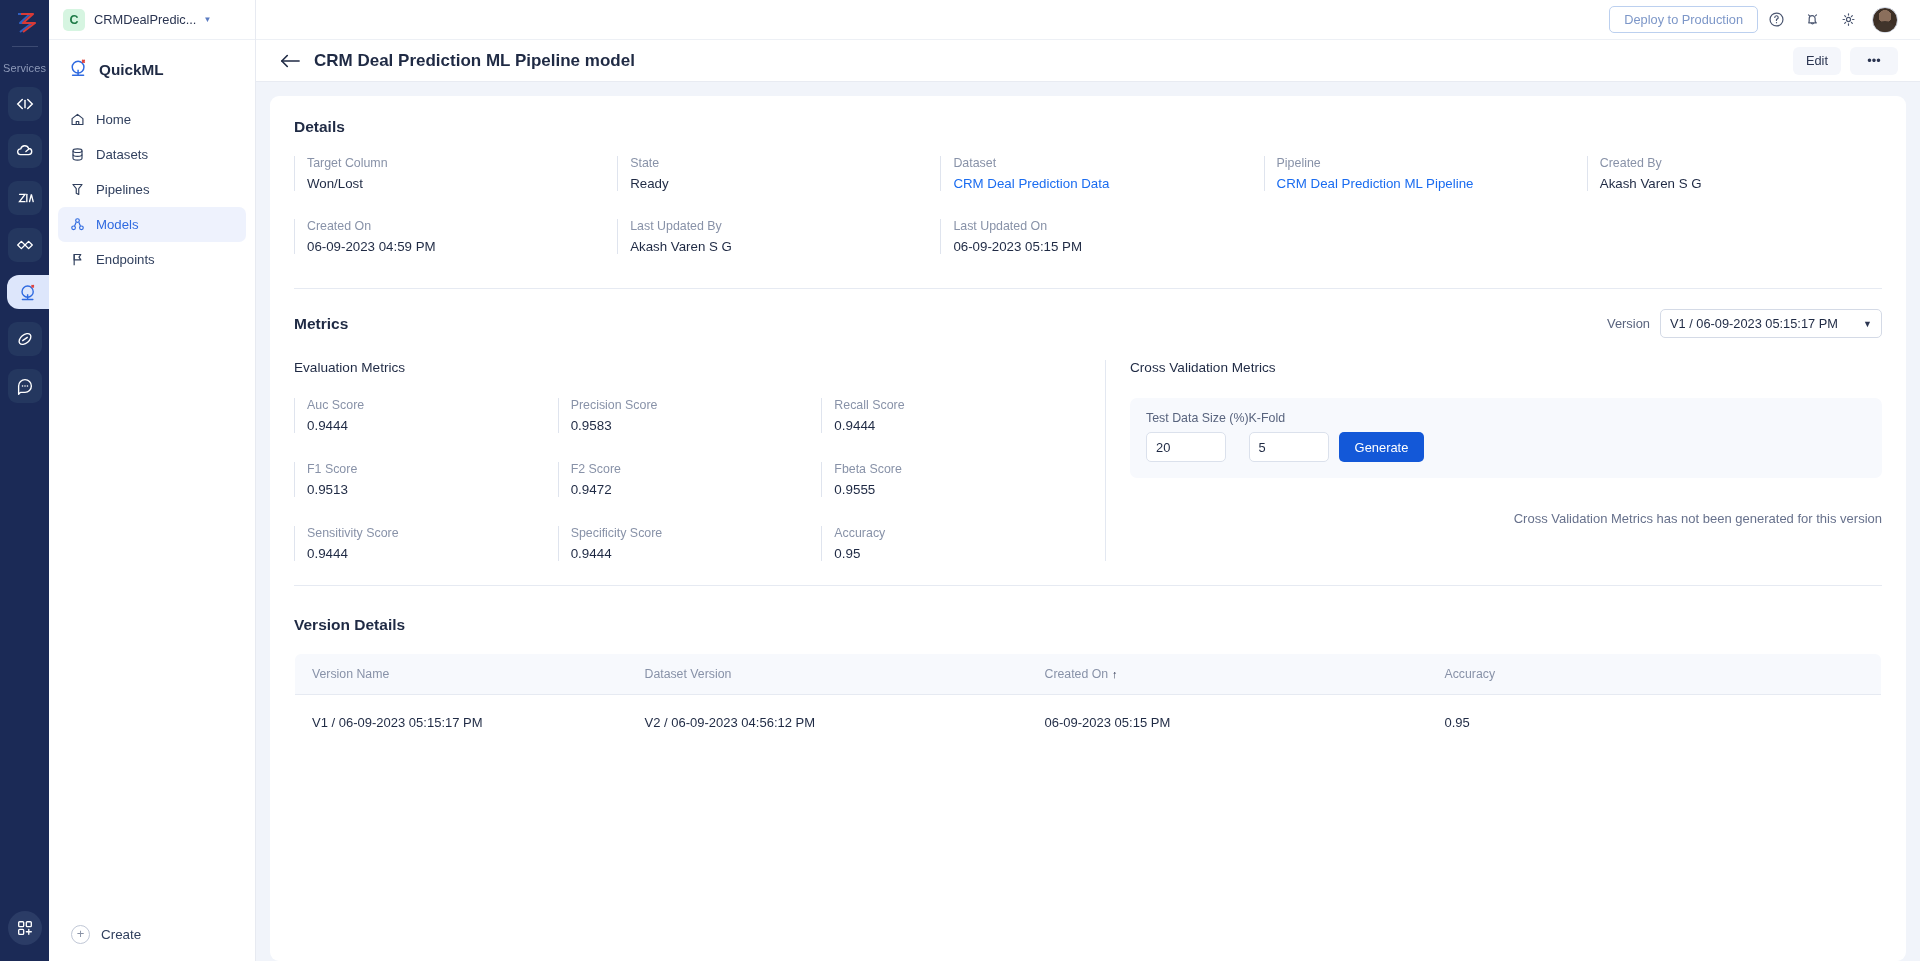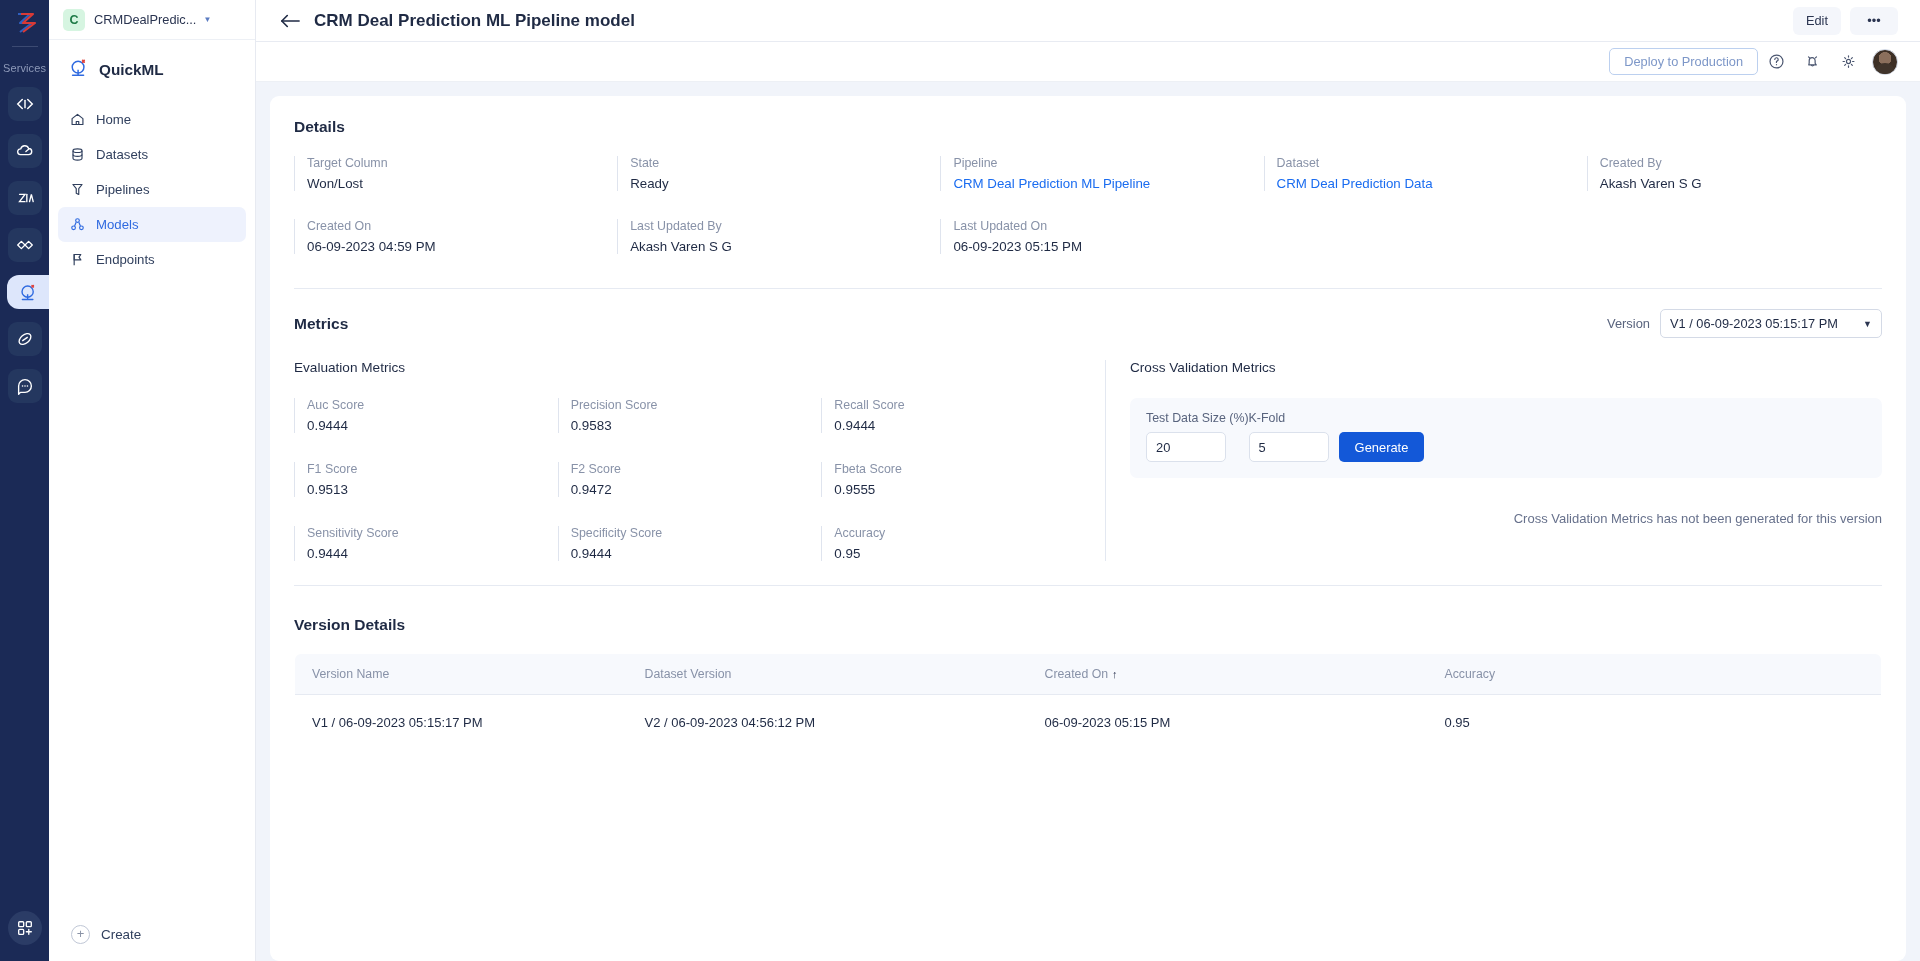--- a/index.html
+++ b/index.html
@@ -381,81 +381,81 @@
     </div>
   </div>
 
   <div id="create-btn">
     <span id="create-plus">+</span>
     <span>Create</span>
   </div>
 </div>
 
 <div id="main">
+
+  <div id="topbar">
+    <div id="deploy-btn">Deploy to Production</div>
+    <div class="topbar-ico">
+      <svg width="17" height="17" viewBox="0 0 20 20" fill="none" stroke="#4b5670" stroke-width="1.4">
+        <circle cx="10" cy="10" r="7.6"></circle>
+        <path d="M8 7.6a2 2 0 1 1 2.6 1.9c-.5.2-.7.6-.7 1.1v.5" stroke-linecap="round"></path>
+        <circle cx="10" cy="13.8" r=".75" fill="#4b5670" stroke="none"></circle>
+      </svg>
+    </div>
+    <div class="topbar-ico">
+      <svg width="17" height="17" viewBox="0 0 20 20" fill="none" stroke="#4b5670" stroke-width="1.4" stroke-linejoin="round">
+        <path d="M5.6 14h8.8l-1.3-2v-3a3.5 3.5 0 0 0-7 0v3z"></path>
+        <path d="M8.5 14a1.6 1.6 0 0 0 3 0"></path>
+        <path d="M5.3 4.6l1.3 1.2M14.7 4.6l-1.3 1.2" stroke-linecap="round"></path>
+      </svg>
+    </div>
+    <div class="topbar-ico">
+      <svg width="17" height="17" viewBox="0 0 20 20" fill="none" stroke="#4b5670" stroke-width="1.4">
+        <circle cx="10" cy="10" r="2.4"></circle>
+        <path d="M10 3.2v1.6M10 15.2v1.6M3.6 10h1.6M14.8 10h1.6M5.5 5.5l1.1 1.1M13.4 13.4l1.1 1.1M14.5 5.5l-1.1 1.1M6.6 13.4l-1.1 1.1" stroke-linecap="round"></path>
+      </svg>
+    </div>
+    <div id="avatar"></div>
+  </div>
 
   <div id="page-header">
     <span id="back-arrow">
       <svg width="20" height="16" viewBox="0 0 22 16" fill="none" stroke="#1f2a44" stroke-width="1.8" stroke-linecap="round" stroke-linejoin="round">
         <path d="M21 8H2"></path>
           <path d="M8 2L2 8l6 6"></path>
       </svg>
     </span>
     <span id="page-title">CRM Deal Prediction ML Pipeline model</span>
     <div id="header-actions">
       <button class="hdr-btn">Edit</button>
       <button class="hdr-btn">•••</button>
     </div>
   </div>
 
-  <div id="topbar">
-    <div id="deploy-btn">Deploy to Production</div>
-    <div class="topbar-ico">
-      <svg width="17" height="17" viewBox="0 0 20 20" fill="none" stroke="#4b5670" stroke-width="1.4">
-        <circle cx="10" cy="10" r="7.6"></circle>
-        <path d="M8 7.6a2 2 0 1 1 2.6 1.9c-.5.2-.7.6-.7 1.1v.5" stroke-linecap="round"></path>
-        <circle cx="10" cy="13.8" r=".75" fill="#4b5670" stroke="none"></circle>
-      </svg>
-    </div>
-    <div class="topbar-ico">
-      <svg width="17" height="17" viewBox="0 0 20 20" fill="none" stroke="#4b5670" stroke-width="1.4" stroke-linejoin="round">
-        <path d="M5.6 14h8.8l-1.3-2v-3a3.5 3.5 0 0 0-7 0v3z"></path>
-        <path d="M8.5 14a1.6 1.6 0 0 0 3 0"></path>
-        <path d="M5.3 4.6l1.3 1.2M14.7 4.6l-1.3 1.2" stroke-linecap="round"></path>
-      </svg>
-    </div>
-    <div class="topbar-ico">
-      <svg width="17" height="17" viewBox="0 0 20 20" fill="none" stroke="#4b5670" stroke-width="1.4">
-        <circle cx="10" cy="10" r="2.4"></circle>
-        <path d="M10 3.2v1.6M10 15.2v1.6M3.6 10h1.6M14.8 10h1.6M5.5 5.5l1.1 1.1M13.4 13.4l1.1 1.1M14.5 5.5l-1.1 1.1M6.6 13.4l-1.1 1.1" stroke-linecap="round"></path>
-      </svg>
-    </div>
-    <div id="avatar"></div>
-  </div>
-
   <div id="canvas">
     <div id="card">
 
       <div class="section-title">Details</div>
 
       <div class="detail-grid">
         <div class="detail-cell">
           <div class="detail-label">Target Column</div>
           <div class="detail-value">Won/Lost</div>
         </div>
         <div class="detail-cell">
           <div class="detail-label">State</div>
           <div class="detail-value">Ready</div>
         </div>
         <div class="detail-cell">
+          <div class="detail-label">Dataset</div>
+          <div class="detail-value link">CRM Deal Prediction Data</div>
+        </div>
+        <div class="detail-cell">
           <div class="detail-label">Pipeline</div>
           <div class="detail-value link">CRM Deal Prediction ML Pipeline</div>
-        </div>
-        <div class="detail-cell">
-          <div class="detail-label">Dataset</div>
-          <div class="detail-value link">CRM Deal Prediction Data</div>
         </div>
         <div class="detail-cell">
           <div class="detail-label">Created By</div>
           <div class="detail-value">Akash Varen S G</div>
         </div>
       </div>
 
       <div class="detail-grid row2">
         <div class="detail-cell">
           <div class="detail-label">Created On</div>

